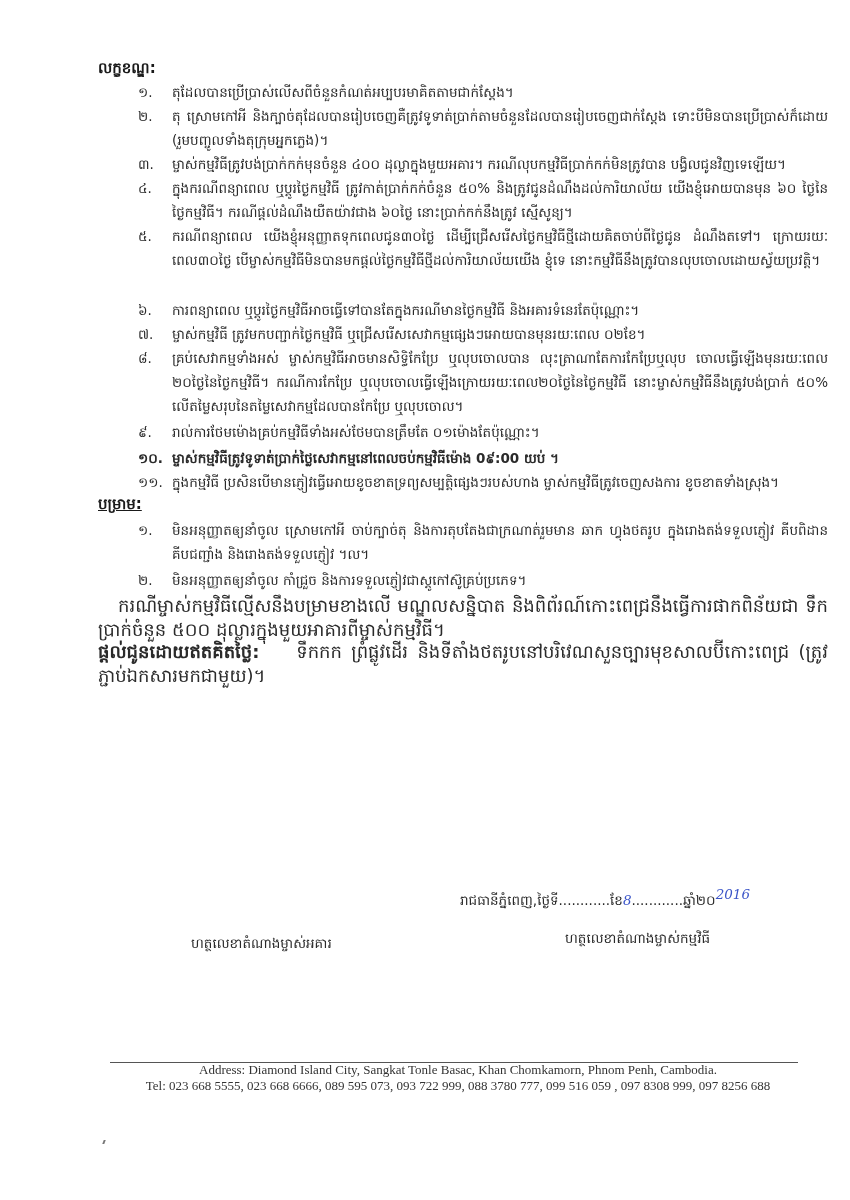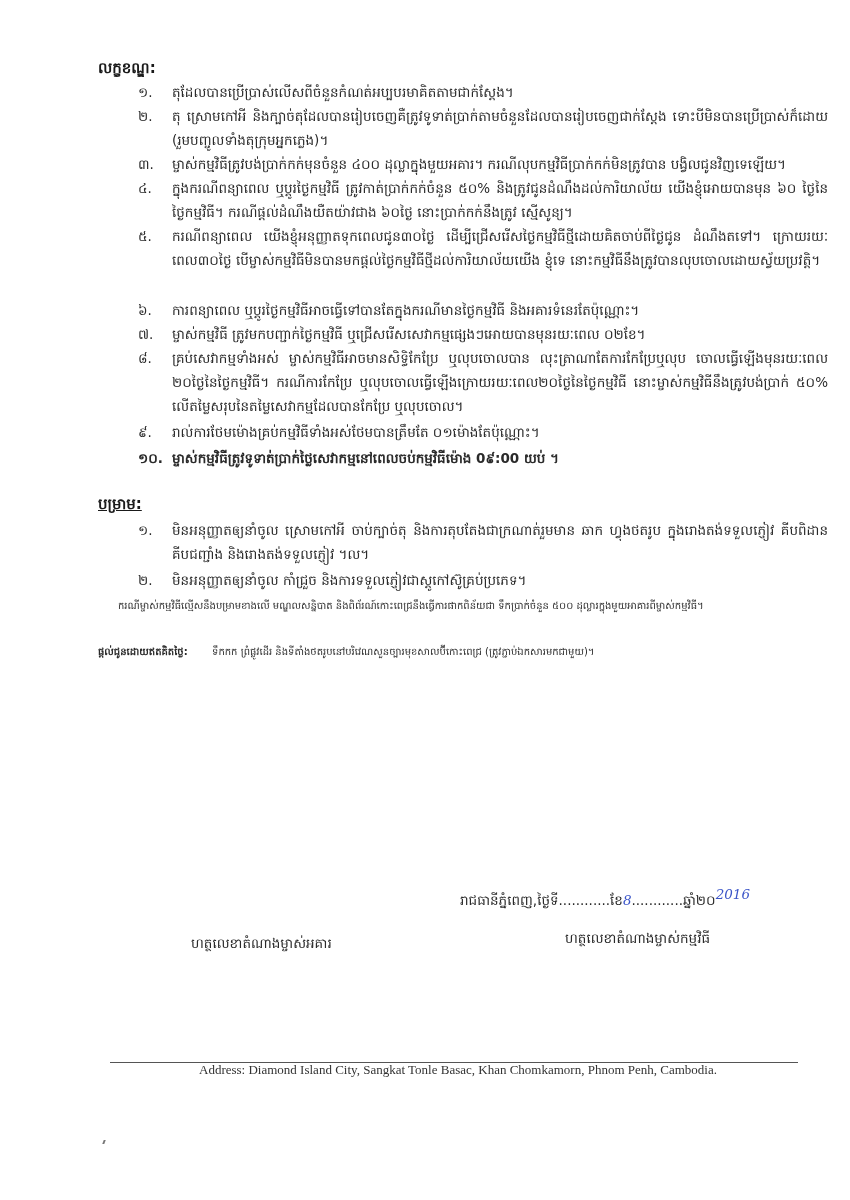--- a/index.html
+++ b/index.html
@@ -11,21 +11,21 @@
     .heading {
       position: absolute; left: 70px; font-weight: bold; font-size: 15px; color: #1a1a1a;
     }
     .heading.underline { text-decoration: underline; }
     .item {
       position: absolute; left: 110px; width: 690px; font-size: 13.5px; line-height: 24px;
     }
     .item .num { position: absolute; left: 0; top: 0; width: 30px; }
     .item .txt { position: absolute; left: 34px; width: 656px; text-align: justify; }
     .para {
-      position: absolute; left: 70px; width: 730px; font-size: 10px; line-height: 24px; text-indent: 20px;
+      position: absolute; left: 70px; width: 730px; font-size: 18px; line-height: 24px; text-indent: 20px;
       text-align: justify;
     }
     .bold-label { font-weight: bold; }
     .sig { position: absolute; font-size: 13.5px; }
     .handwrite { color: #3b55c8; font-family: "DejaVu Serif", serif; font-style: italic; }
     .footer-line { position: absolute; left: 82px; width: 688px; top: 1062px; height: 1px; background: #555; }
     .footer {
       position: absolute; left: 60px; width: 740px; text-align: center;
       font-family: "Liberation Serif", serif; font-size: 13px; color: #333;
     }
@@ -71,20 +71,24 @@
     <span class="txt">គ្រប់សេវាកម្មទាំងអស់ ម្ចាស់កម្មវិធីអាចមានសិទ្ធិកែប្រែ ឬលុបចោលបាន លុះត្រាណាតែការកែប្រែឬលុប ចោលធ្វើឡើងមុនរយៈពេល ២០ថ្ងៃនៃថ្ងៃកម្មវិធី។ ករណីការកែប្រែ ឬលុបចោលធ្វើឡើងក្រោយរយៈពេល២០ថ្ងៃនៃថ្ងៃកម្មវិធី នោះម្ចាស់កម្មវិធីនឹងត្រូវបង់ប្រាក់ ៥០% លើតម្លៃសរុបនៃតម្លៃសេវាកម្មដែលបានកែប្រែ ឬលុបចោល។</span>
   </div>
   <div class="item" style="top:420px;height:24px;">
     <span class="num">៩.</span>
     <span class="txt">រាល់ការថែមម៉ោងគ្រប់កម្មវិធីទាំងអស់ថែមបានត្រឹមតែ ០១ម៉ោងតែប៉ុណ្ណោះ។</span>
   </div>
   <div class="item" style="top:446px;height:24px;font-weight:bold;">
     <span class="num">១០.</span>
     <span class="txt">ម្ចាស់កម្មវិធីត្រូវទូទាត់ប្រាក់ថ្លៃសេវាកម្មនៅពេលចប់កម្មវិធីម៉ោង 0៩:00 យប់ ។</span>
   </div>
+  <div class="item" style="top:470px;height:24px;">
+    <span class="num">១១.</span>
+    <span class="txt">ក្នុងកម្មវិធី ប្រសិនបើមានភ្ញៀវធ្វើអោយខូចខាតទ្រព្យសម្បត្តិផ្សេងៗរបស់ហាង ម្ចាស់កម្មវិធីត្រូវចេញសងការ ខូចខាតទាំងស្រុង។</span>
+  </div>
 
   <div class="heading underline" style="top:494px;">បម្រាម:</div>
 
   <div class="item" style="top:518px;height:48px;">
     <span class="num">១.</span>
     <span class="txt">មិនអនុញ្ញាតឲ្យនាំចូល ស្រោមកៅអី ចាប់ក្បាច់តុ និងការតុបតែងជាក្រណាត់រួមមាន ឆាក ហ្វុងថតរូប ក្នុងរោងតង់ទទួលភ្ញៀវ គីបពិដាន គីបជញ្ជាំង និងរោងតង់ទទួលភ្ញៀវ ។ល។</span>
   </div>
   <div class="item" style="top:568px;height:24px;">
     <span class="num">២.</span>
     <span class="txt">មិនអនុញ្ញាតឲ្យនាំចូល កាំជ្រួច និងការទទួលភ្ញៀវជាស្តូកៅស៊ូគ្រប់ប្រភេទ។</span>
@@ -100,15 +104,16 @@
 
   <div class="sig" style="left:432px;top:892px;">
     <span>រាជធានីភ្នំពេញ,ថ្ងៃទី............ខែ</span><span class="handwrite">8</span><span>............ឆ្នាំ២០</span><span class="handwrite" style="position:relative;top:-6px;">2016</span>
   </div>
 
   <div class="sig" style="left:163px;top:935px;">ហត្ថលេខាតំណាងម្ចាស់អគារ</div>
   <div class="sig" style="left:537px;top:930px;">ហត្ថលេខាតំណាងម្ចាស់កម្មវិធី</div>
 
   <div class="footer-line"></div>
   <div class="footer" style="top:1062px;">Address: Diamond Island City, Sangkat Tonle Basac, Khan Chomkamorn, Phnom Penh, Cambodia.</div>
+  <div class="footer" style="top:1078px;">Tel: 023 668 5555, 023 668 6666, 089 595 073, 093 722 999, 088 3780 777, 099 516 059 , 097 8308 999, 097 8256 688</div>
 
   <div class="mark"></div>
 </div>
 
 </body></html>

